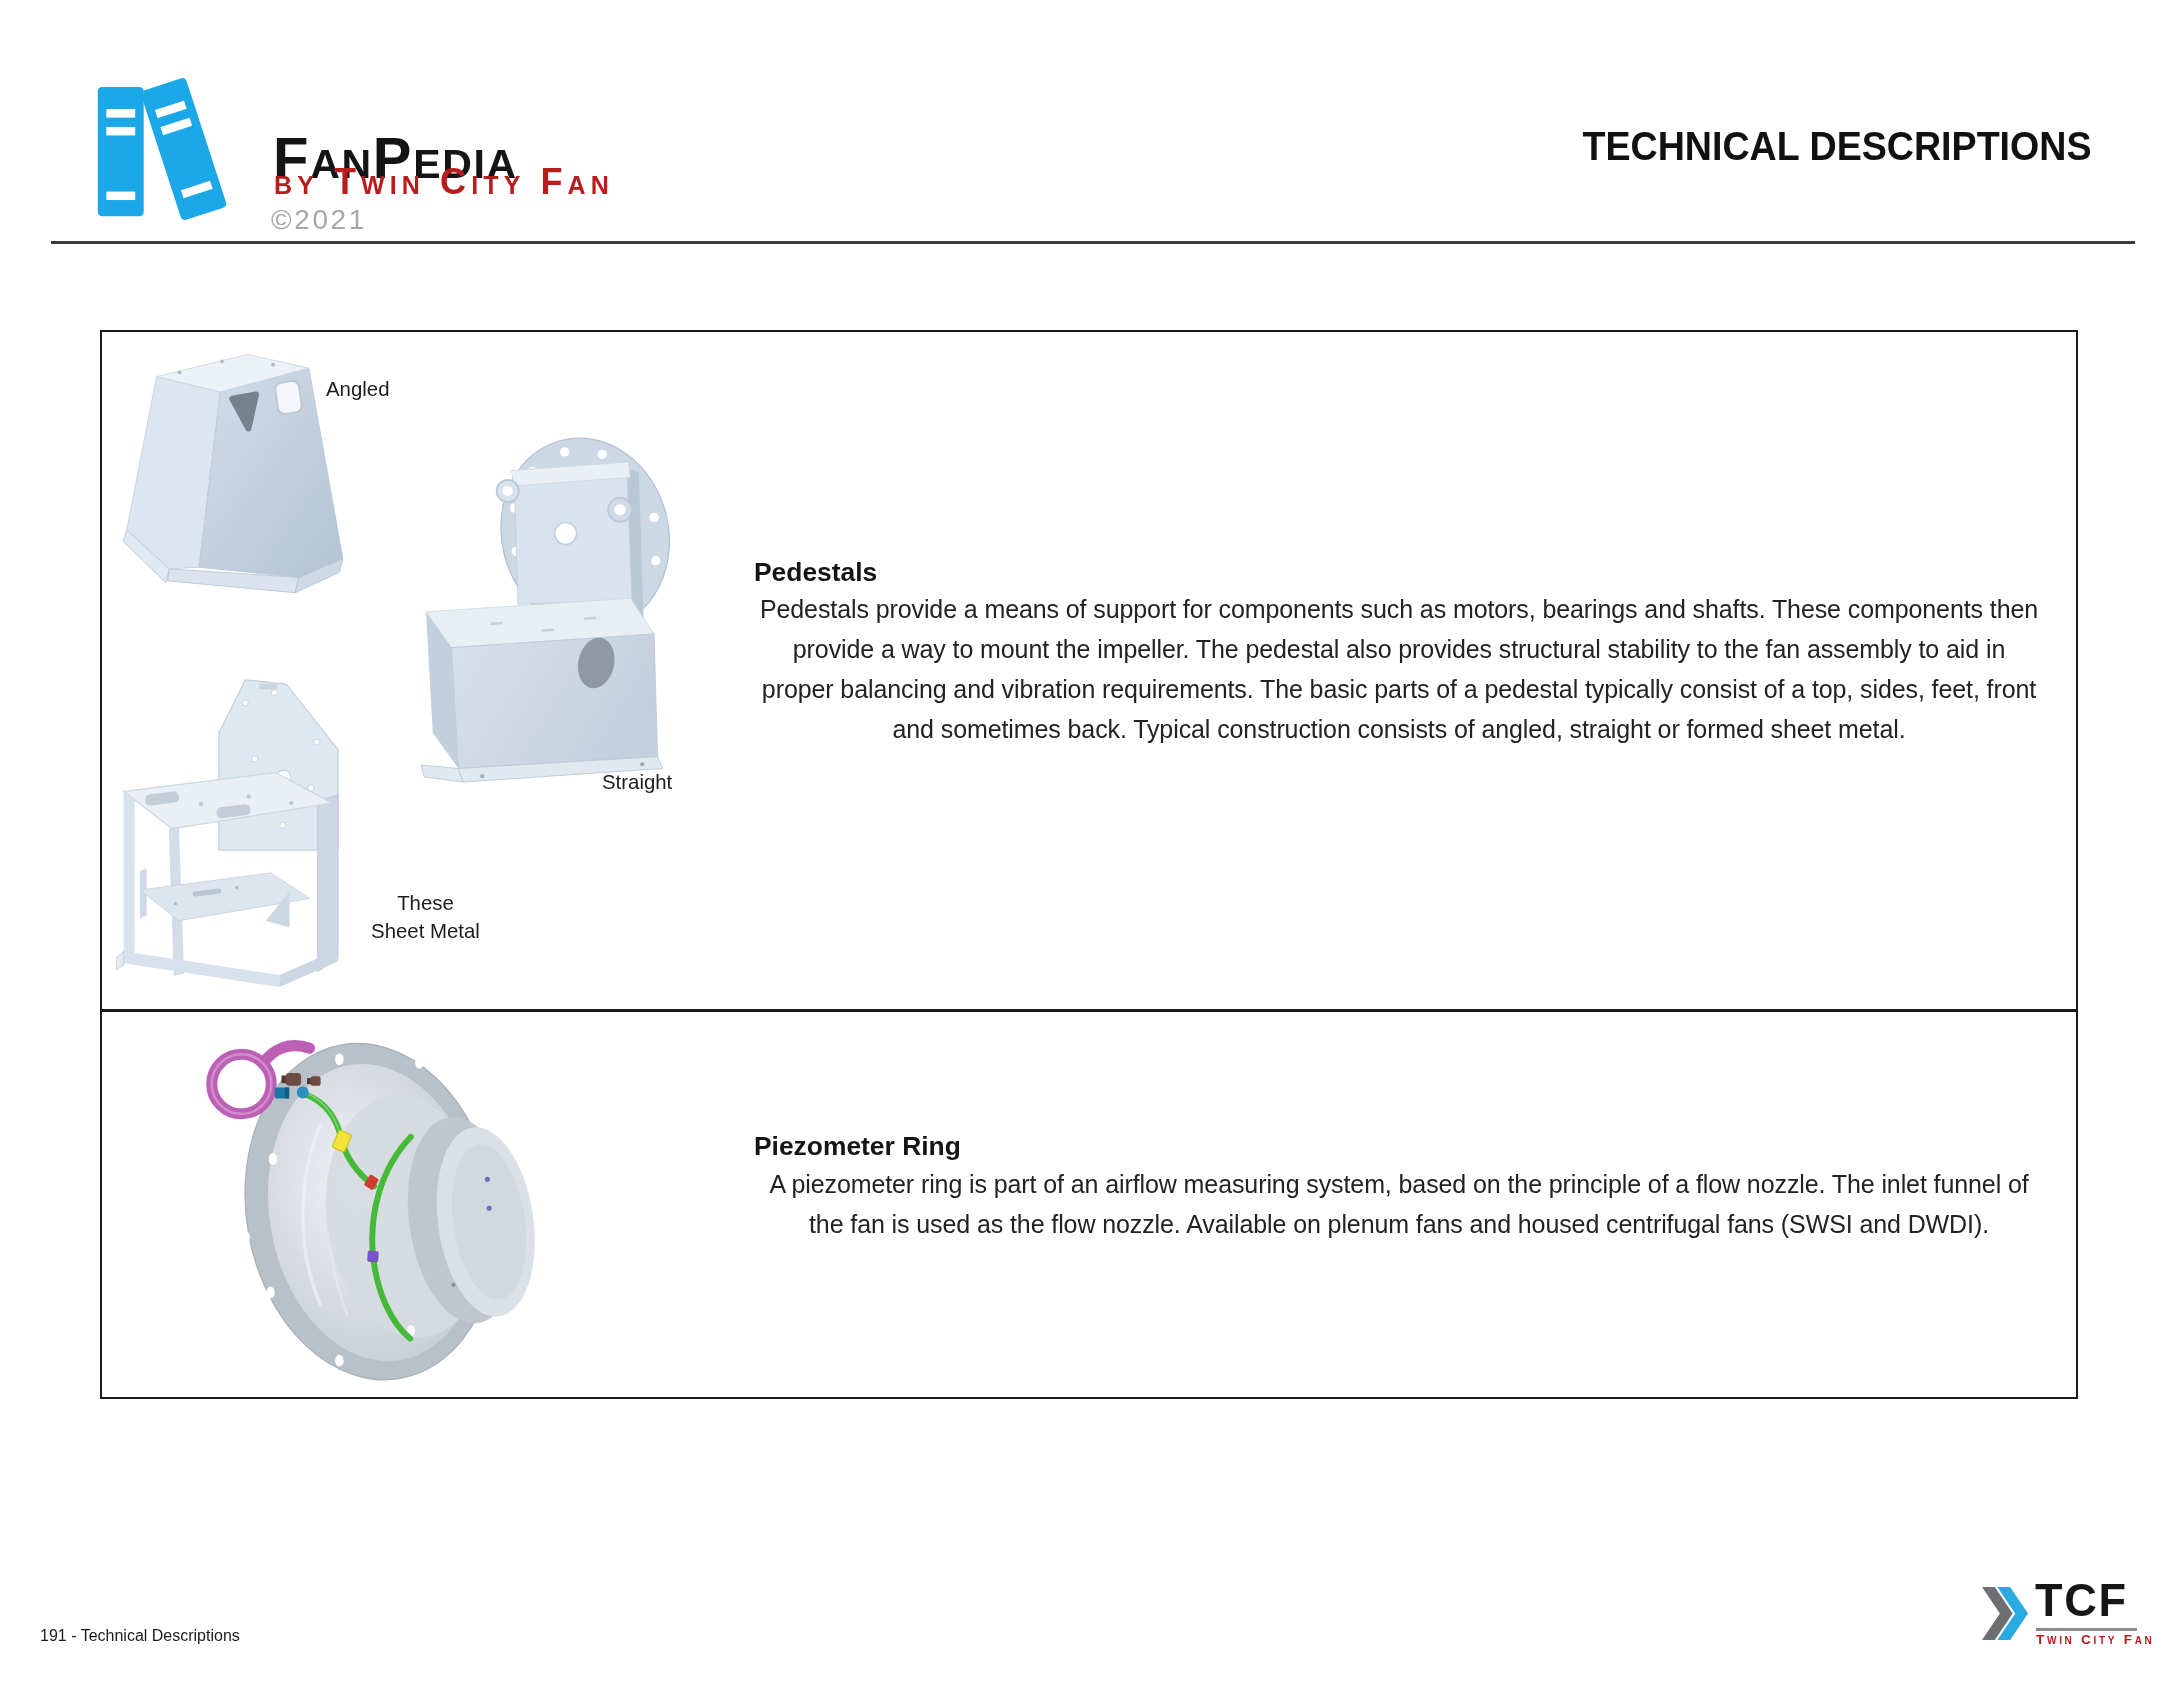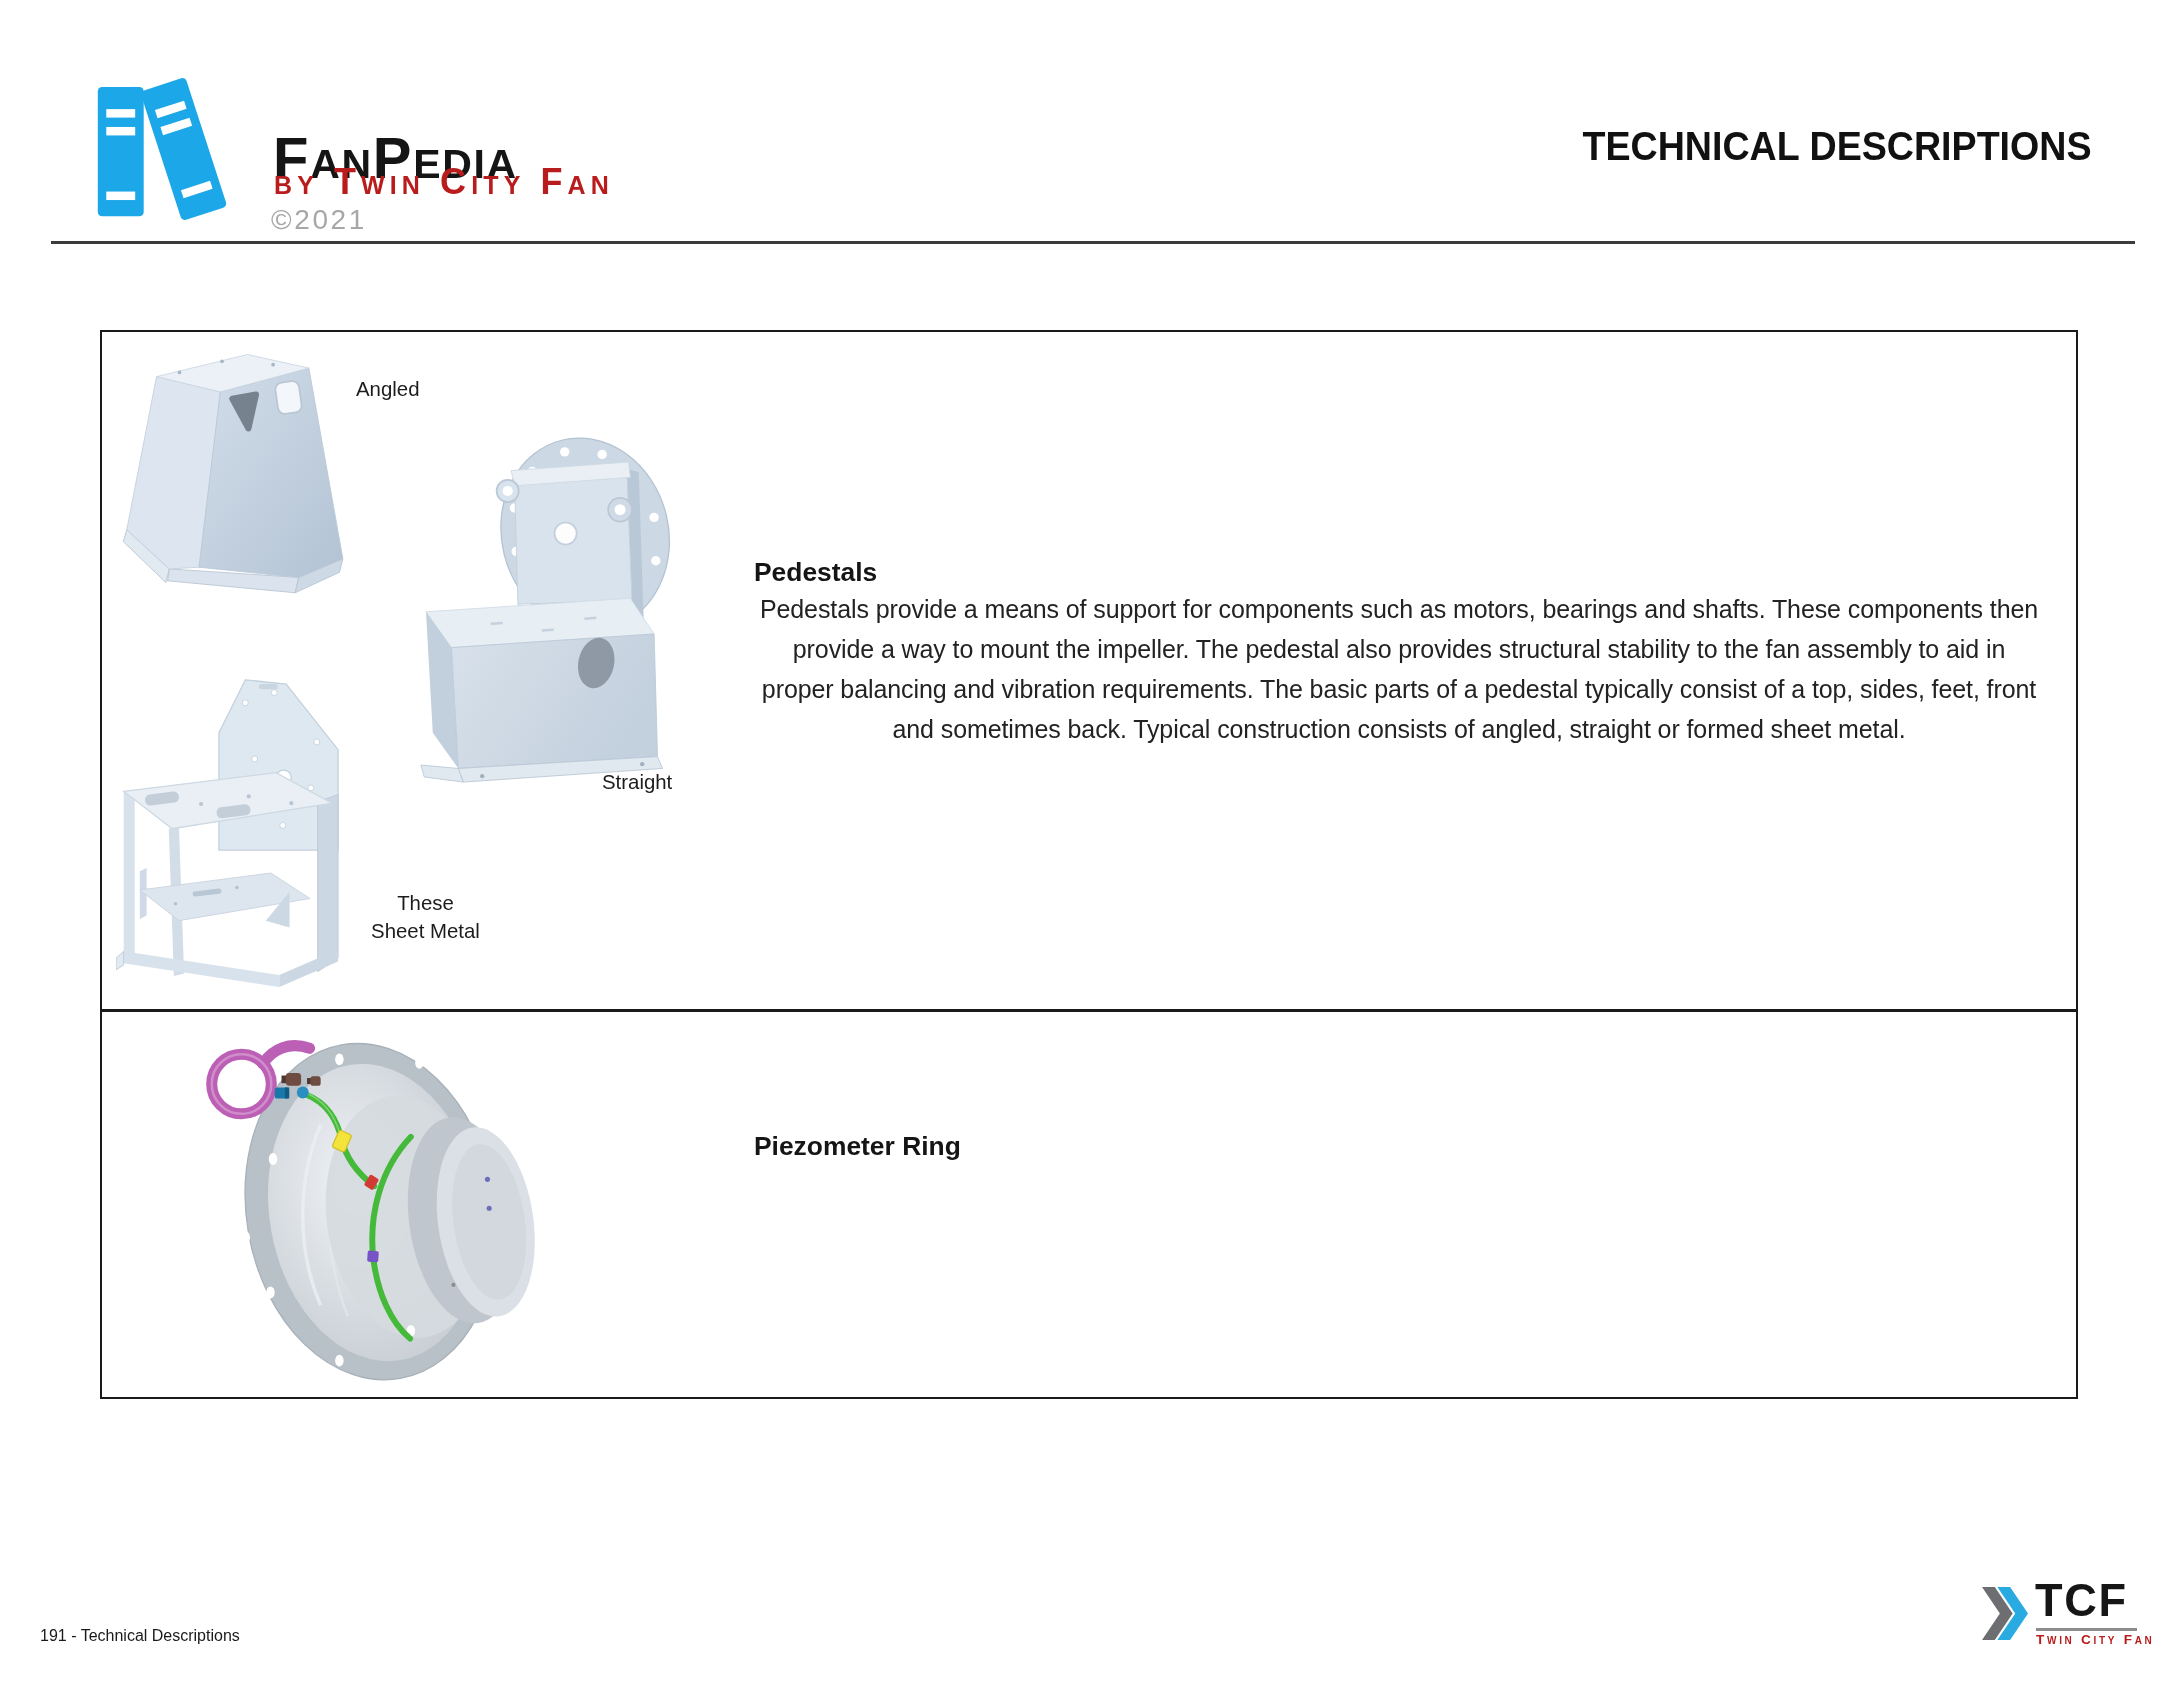--- a/index.html
+++ b/index.html
@@ -100,21 +100,21 @@
     <polygon points="45,36 120,54 95,260 60,262 10,216" fill="#dde6f0" stroke="#c2cfdc" stroke-width="1"></polygon>
     <polygon points="120,54 224,26 264,250 212,272 95,260" fill="url(#gA)" stroke="#b9c8d7" stroke-width="1"></polygon>
     <polygon points="45,36 152,10 224,26 120,54" fill="#ecf1f7" stroke="#c9d4e0" stroke-width="1"></polygon>
     <circle cx="72" cy="31" r="2.2" fill="#aab8c6"></circle>
     <circle cx="122" cy="18" r="2.2" fill="#aab8c6"></circle>
     <circle cx="182" cy="22" r="2.2" fill="#aab8c6"></circle>
 
     <path d="M134,62 L162,57 L153,97 Z" fill="#76828e" stroke="#76828e" stroke-width="7" stroke-linejoin="round"></path>
     <rect x="186" y="42" width="28" height="37" rx="8" transform="rotate(-8 200 60)" fill="#f3f6fa" stroke="#b9c6d4" stroke-width="2"></rect>
   </svg>
-  <div class="abs fig-label" style="left:356px; top:376px;">Angled</div>
+  <div class="abs fig-label" style="left:326px; top:376px;">Angled</div>
 
   <svg class="abs" style="left:414px; top:428px;" width="264" height="366" viewBox="0 0 310 430">
     <defs>
       <linearGradient id="gS" x1="0" y1="0" x2="1" y2="0.4">
         <stop offset="0" stop-color="#d8e1eb"></stop>
           <stop offset="1" stop-color="#c3d0dd"></stop>
       </linearGradient>
     </defs>
 
     <ellipse cx="201" cy="125" rx="98" ry="114" transform="rotate(-14 201 125)" fill="#ccd8e4" stroke="#b3c2d2" stroke-width="1.5"></ellipse>
@@ -252,20 +252,21 @@
     <rect x="104" y="52" width="6" height="9" fill="#503730"></rect>
     <rect x="109" y="49" width="18" height="15" rx="4" fill="#6e4c42"></rect>
     <rect x="134" y="55" width="5" height="7" fill="#503730"></rect>
     <rect x="138" y="53" width="12" height="11" rx="3" fill="#6e4c42"></rect>
     <rect x="96" y="66" width="17" height="13" rx="3" fill="#1878aa"></rect>
     <rect x="108" y="66" width="5" height="13" fill="#0f5c85"></rect>
     <circle cx="129" cy="72" r="7" fill="#2a8fc0"></circle>
   </svg>
 
   <div class="abs section-title" style="left:754px; top:1132px;">Piezometer Ring</div>
+  <div class="abs section-body" style="left:754px; top:1164px;">A piezometer ring is part of an airflow measuring system, based on the principle of a flow nozzle. The inlet funnel of the fan is used as the flow nozzle. Available on plenum fans and housed centrifugal fans (SWSI and DWDI).</div>
 
   <div class="abs footer-page-label">191 - Technical Descriptions</div>
 
   <div class="abs tcf-logo">
     <svg class="abs" style="left:0px; top:3.4px;" width="46" height="53" viewBox="0 0 54 62">
       <polygon points="0,0 15,0 36,31 15,62 0,62 21,31" fill="#6d6e71"></polygon>
       <polygon points="18,0 33,0 54,31 33,62 18,62 39,31" fill="#29abe2"></polygon>
     </svg>
     <div class="abs tcf-abbr">TCF</div>
     <div class="abs tcf-rule"></div>

